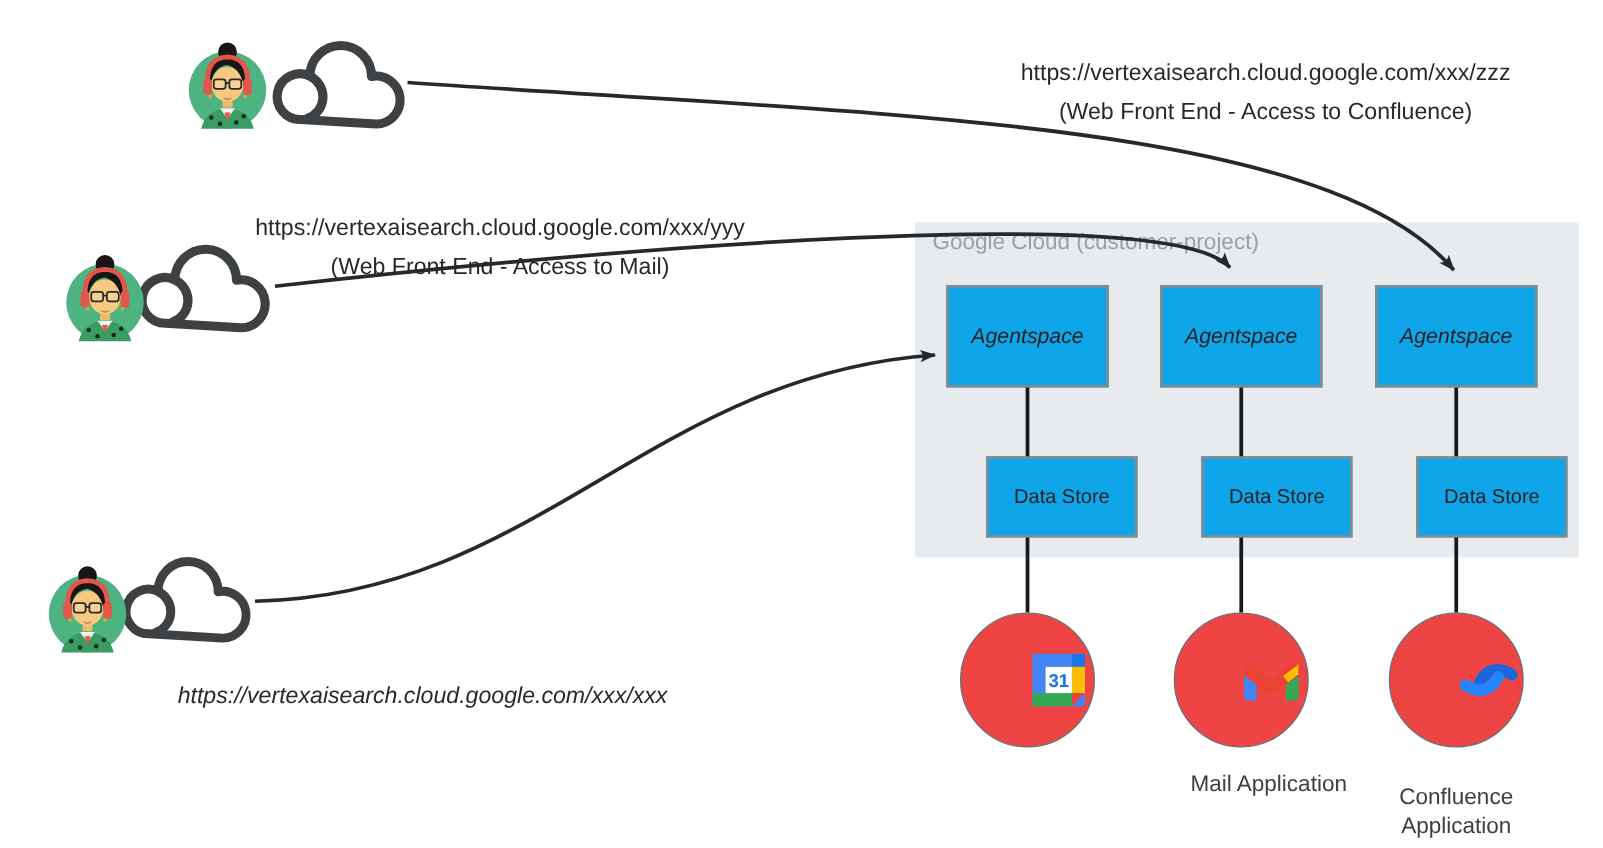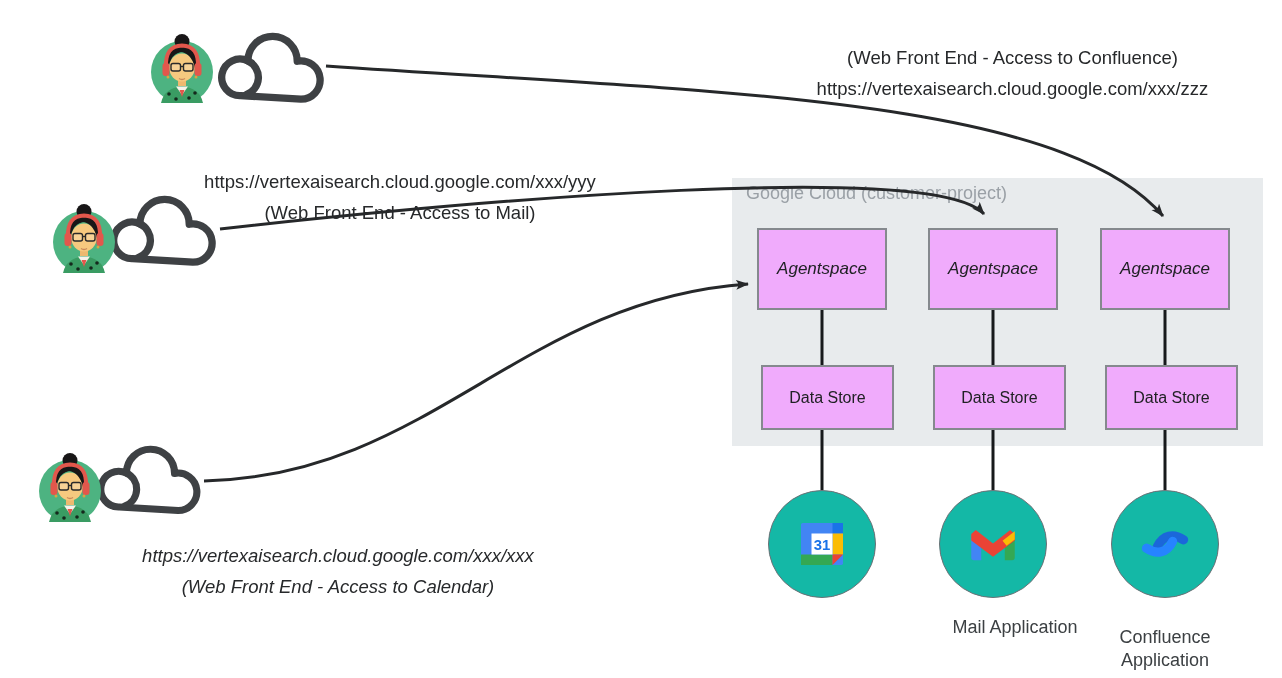--- a/index.html
+++ b/index.html
@@ -17,34 +17,34 @@
     left:732px; top:178px; width:531px; height:268px;
     background:#e8ebed; z-index:1;
   }
   .panel-label {
     left:746px; top:183px; width:400px;
     font-size:18px; color:#9aa0a6; z-index:3;
   }
 
   
   .node {
-    background:#f0abfc; border:2px solid #85898e; z-index:2;
+    background:#0ea5e9; border:2px solid #85898e; z-index:2;
     display:flex; align-items:center; justify-content:center;
     text-align:center;
   }
   .agent { top:228px; height:82px; width:130px; font-style:italic; font-size:17px; color:#202124; }
   .agent.c0 { left:757px; } .agent.c1 { left:928px; } .agent.c2 { left:1100px; }
-  .store { top:365px; height:65px; width:133px; font-size:16px; color:#202124; }
+  .store { top:365px; height:65px; width:121px; font-size:16px; color:#202124;margin-left:28px; }
   .store.c0 { left:761px; } .store.c1 { left:933px; } .store.c2 { left:1105px; }
 
   
   .appcircle {
     top:490px; width:108px; height:108px; border-radius:50%;
-    background:#14b8a6; border:1.5px solid #6b7075; z-index:2;
-    display:flex; align-items:center; justify-content:center;
+    background:#ef4444; border:1.5px solid #6b7075; z-index:2;
+    display:flex; align-items:center; justify-content:flex-end;
   }
   .appcircle.c0 { left:768px; } .appcircle.c1 { left:939px; } .appcircle.c2 { left:1111px; }
 
   .applabel {
     width:150px; text-align:center; font-size:18px; line-height:23px;
     color:#3c4043; z-index:3;
   }
   .applabel.c0 { left:747px; top:607px; }
   .applabel.c1 { left:940px; top:616px; }
   .applabel.c2 { left:1090px; top:626px; }
@@ -100,30 +100,29 @@
           <circle cx="47" cy="46" r="1.5" fill="#d9a441"></circle>
         <path d="M30,47.5 Q33,49.5 36,47.5" fill="none" stroke="#c9895a" stroke-width="1.3"></path>
       </g>
     </defs>
   </svg>
 
   <div class="abs panel"></div>
   <div class="abs panel-label">Google Cloud (customer-project)</div>
 
   <div class="abs urlblock u0">
+    <div>https://vertexaisearch.cloud.google.com/xxx/zzz</div>
     <div>(Web Front End - Access to Confluence)</div>
-    <div>https://vertexaisearch.cloud.google.com/xxx/zzz</div>
   </div>
   <div class="abs urlblock u1">
     <div>https://vertexaisearch.cloud.google.com/xxx/yyy</div>
     <div>(Web Front End - Access to Mail)</div>
   </div>
   <div class="abs urlblock u2">
     <div>https://vertexaisearch.cloud.google.com/xxx/xxx</div>
-    <div>(Web Front End - Access to Calendar)</div>
   </div>
 
   <svg class="abs cloudicon" style="left:204px;top:28px" width="128" height="84" viewBox="0 0 132 92">
       <use href="#sym-cloud"></use>
     </svg>
   <svg class="abs avatar" style="left:149px;top:31px" width="66" height="80" viewBox="0 0 66 80">
       <use href="#sym-avatar"></use>
     </svg>
 
   <svg class="abs cloudicon" style="left:96px;top:191px" width="128" height="84" viewBox="0 0 132 92">

